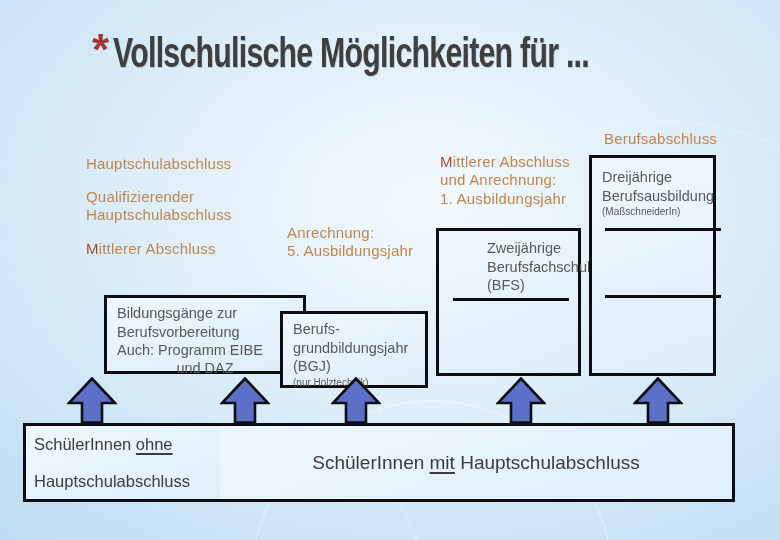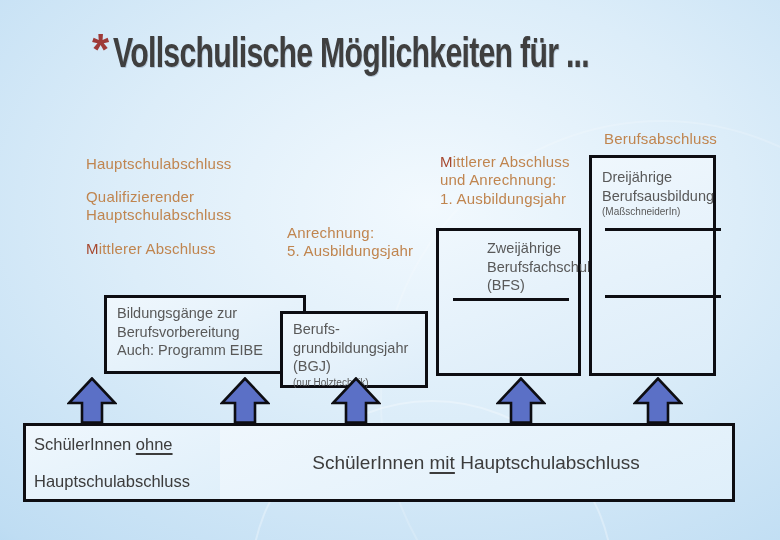--- a/index.html
+++ b/index.html
@@ -81,20 +81,21 @@
   <div class="olabel" style="left:287px;top:224px;">Anrechnung:
 5. Ausbildungsjahr</div>
   <div class="olabel m-dark" style="left:440px;top:153px;">Mittlerer Abschluss
 und Anrechnung:
 1. Ausbildungsjahr</div>
 
   <div class="box" style="left:71px;top:295px;width:202px;height:79px;margin-left:33px;">
     <div class="main">Bildungsgänge zur
 Berufsvorbereitung
 Auch: Programm EIBE</div>
+    <div class="centered">und DAZ</div>
   </div>
 
   <div class="box" style="left:280px;top:299px;width:148px;height:77px;margin-top:12px;">
     <div class="main">Berufs-
 grundbildungsjahr
 (BGJ)</div>
     <div class="small">(nur Holztechnik)</div>
   </div>
 
   <div class="box" style="left:436px;top:228px;width:145px;height:148px;">

